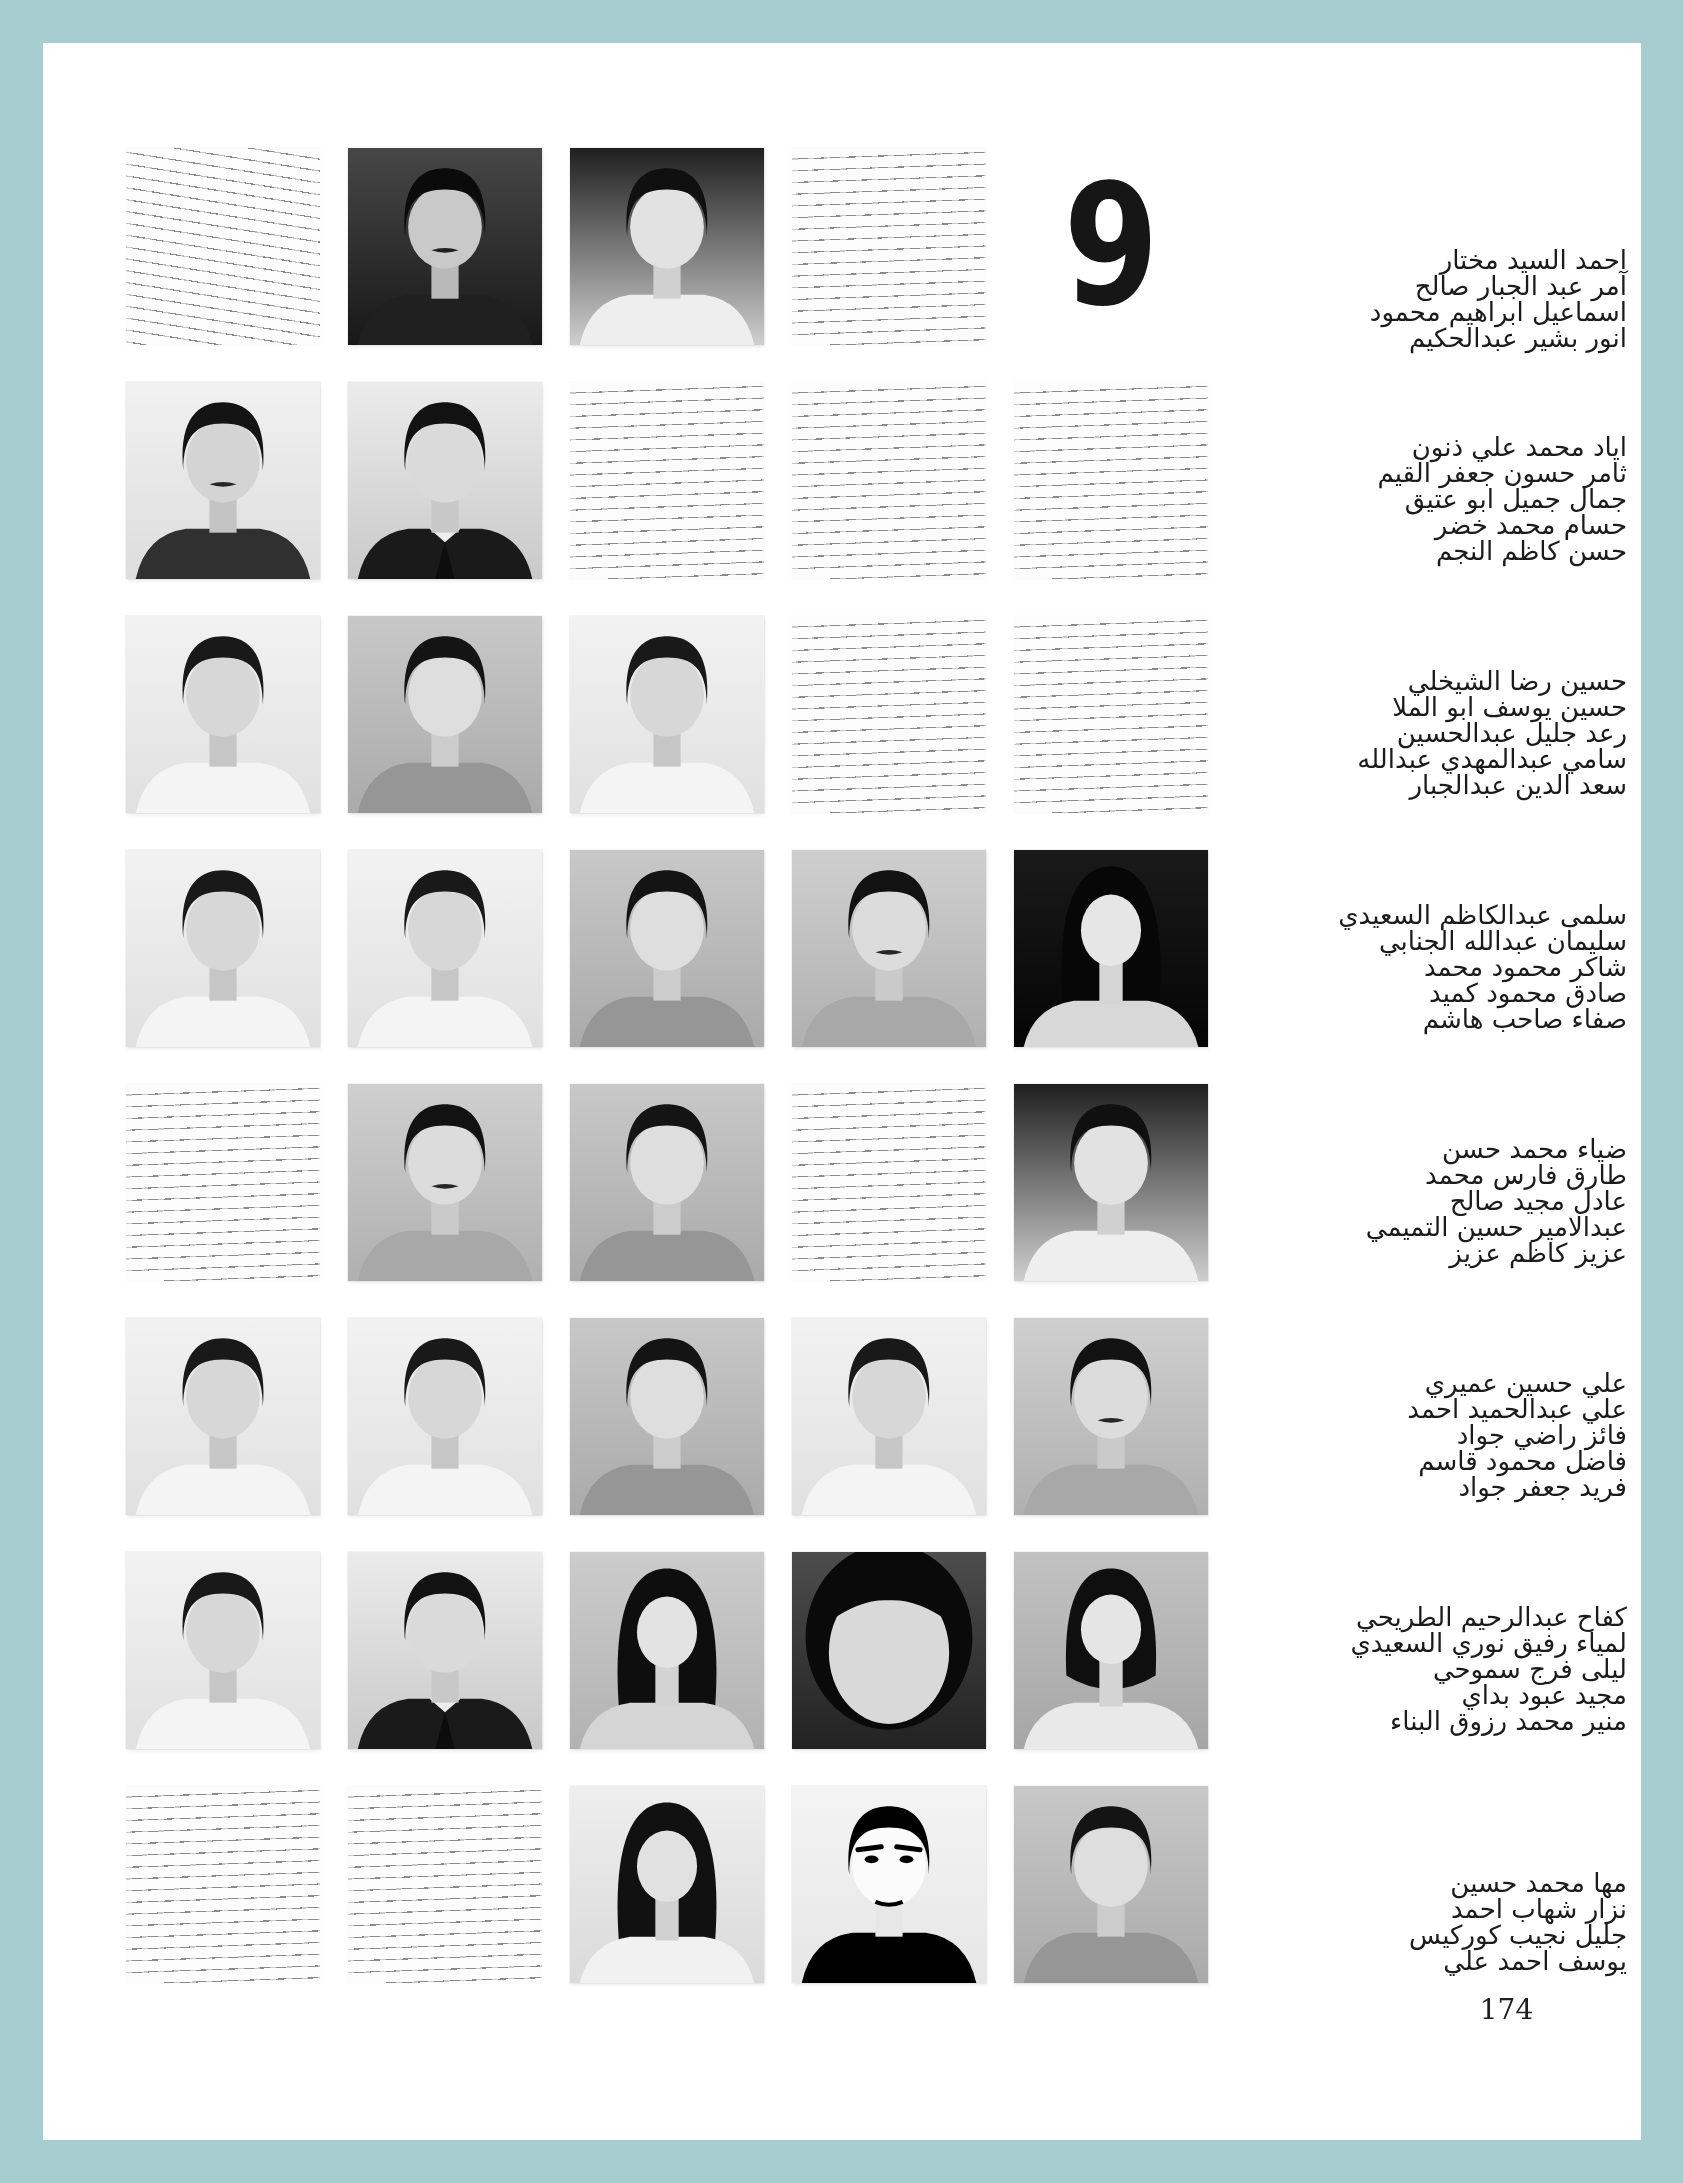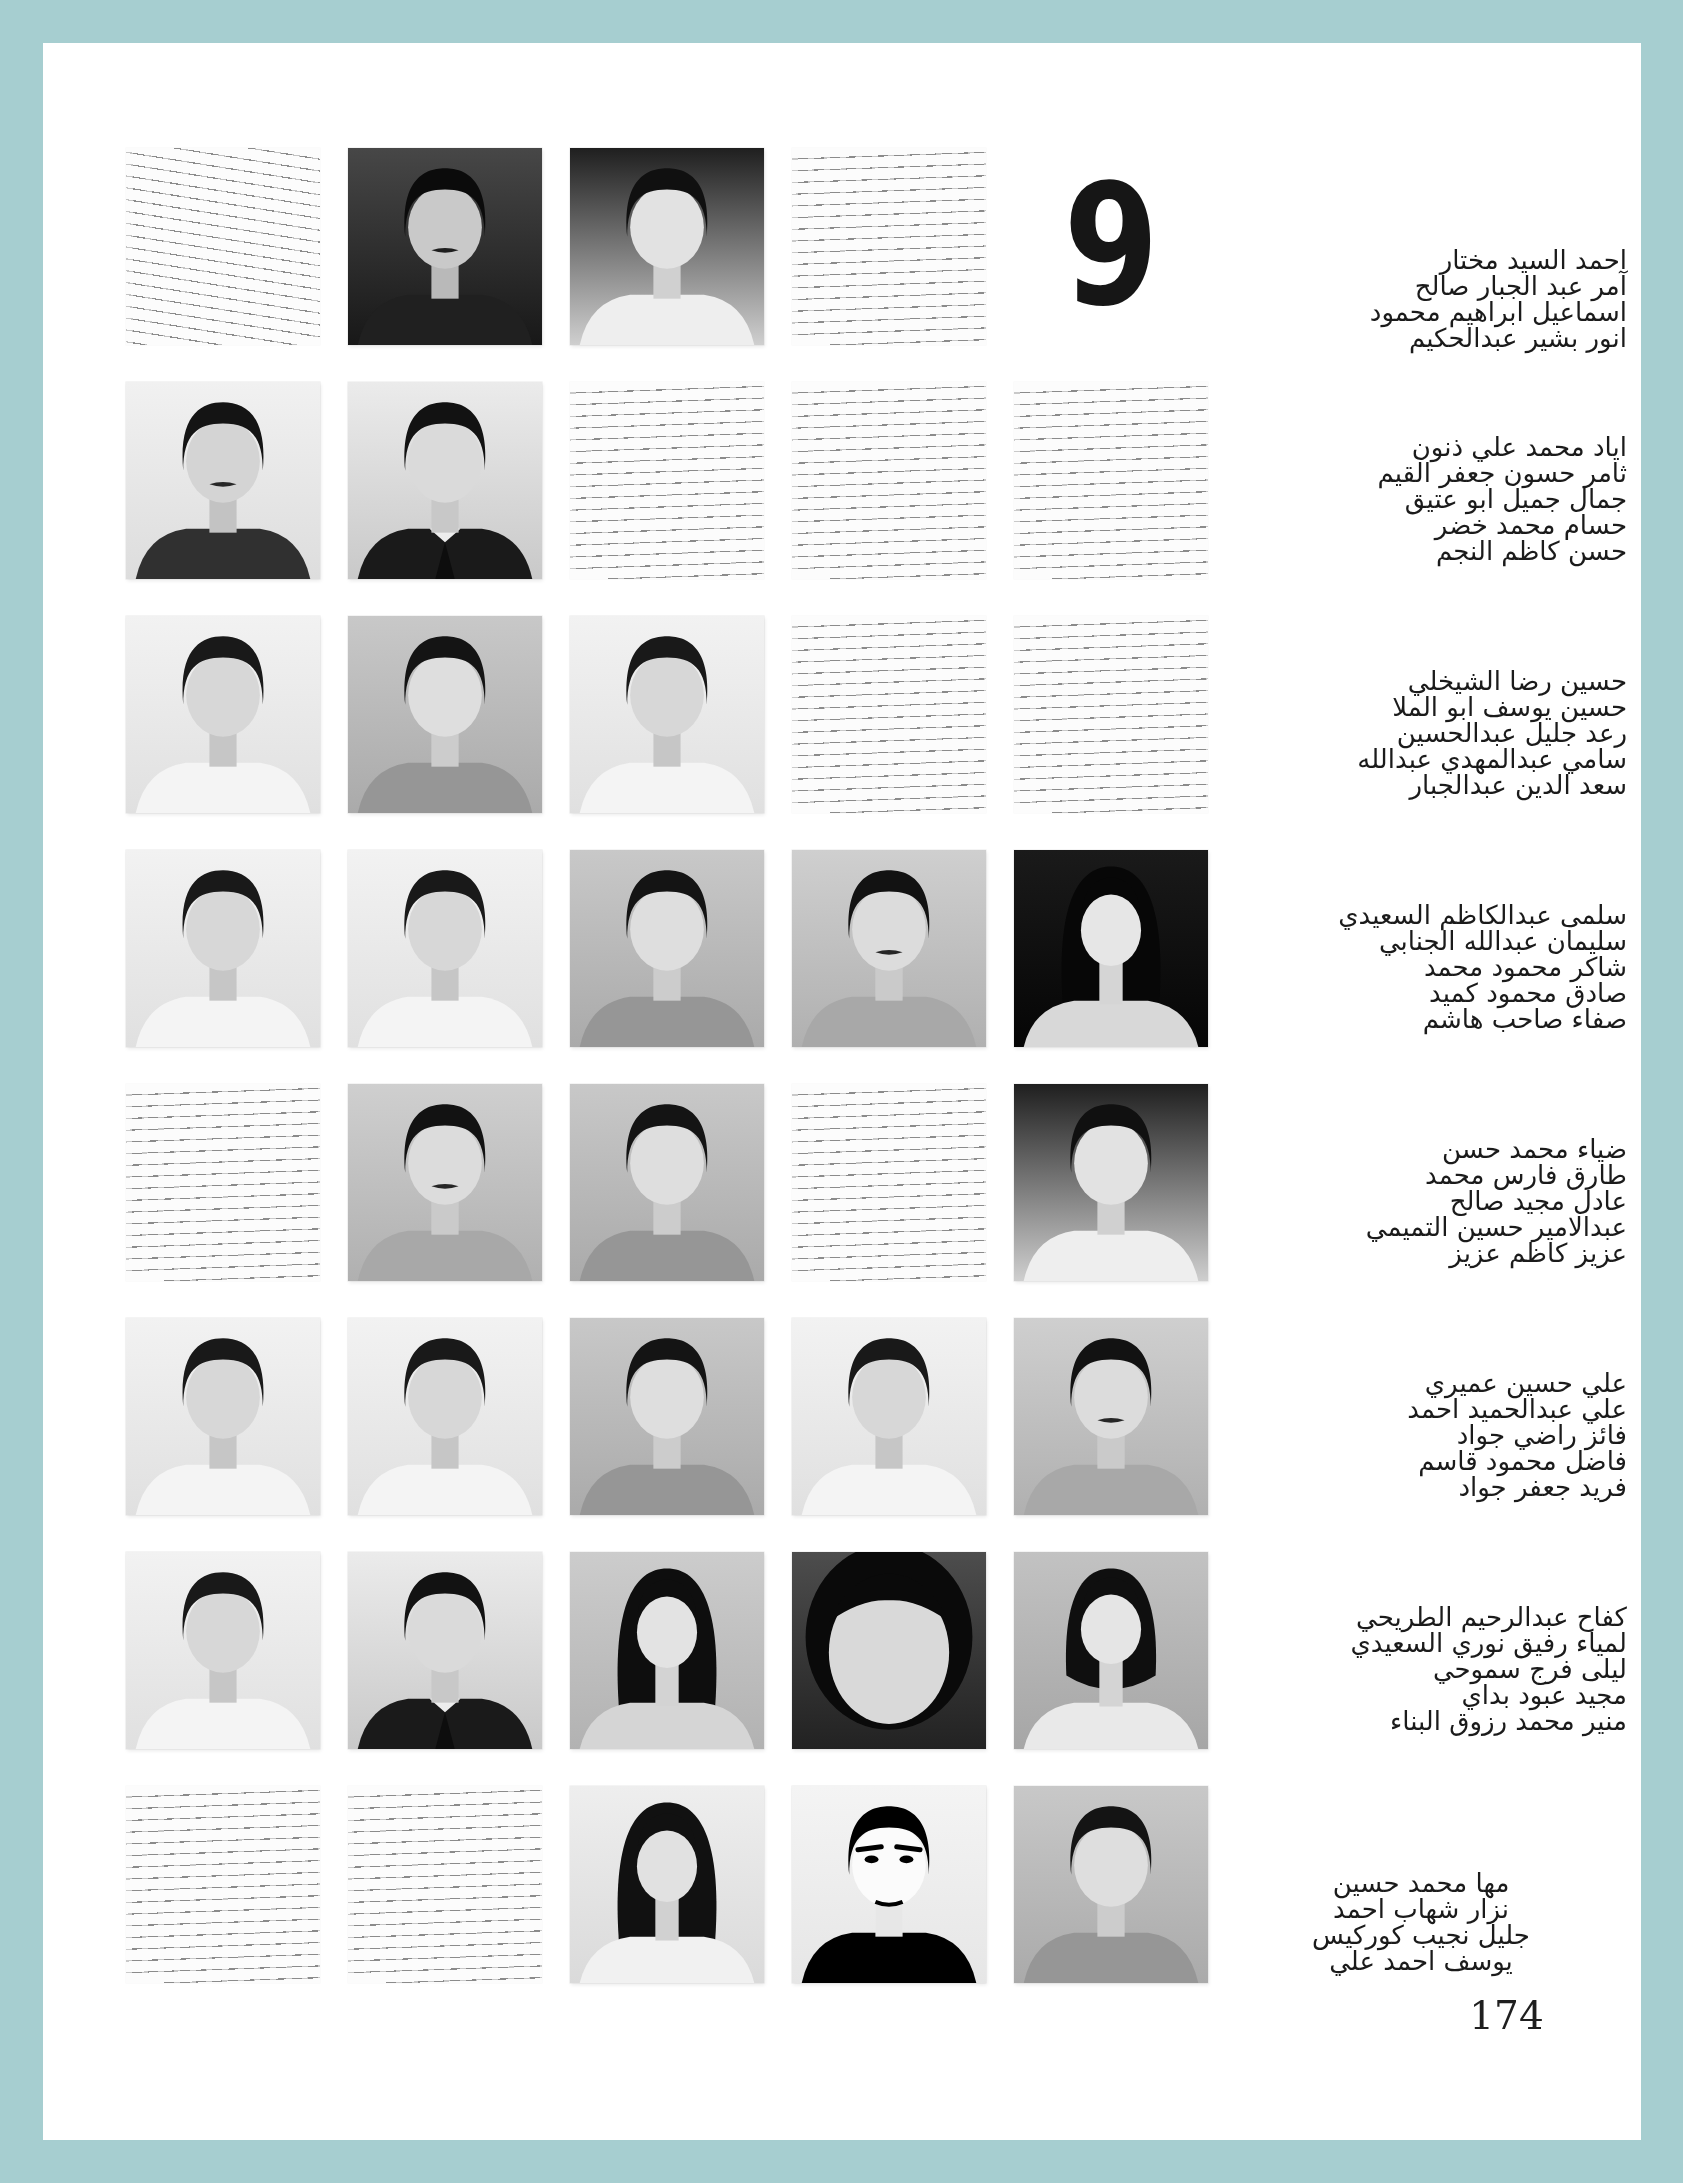--- a/index.html
+++ b/index.html
@@ -32,29 +32,29 @@
   .number-cell{display:flex;align-items:center;justify-content:center;}
   .nine{
     font-family:"DejaVu Sans",sans-serif;font-weight:bold;font-size:167px;line-height:1;
     color:#161616;transform:scaleX(0.82);letter-spacing:0;
   }
 
   
   .names-column{position:absolute;left:1172px;top:105px;width:412px;direction:rtl;}
   .name-block{height:234px;display:flex;flex-direction:column;justify-content:center;}
   .name-block:first-child{transform:translateY(34px);}
-  .name-block:last-child{transform:translateY(18.5px);align-items:center;}
+  .name-block:last-child{transform:translateY(18.5px);}
   .name-line{
     font-family:"DejaVu Sans",sans-serif;font-size:26px;line-height:1;color:#1b1b1b;
     text-align:right;white-space:nowrap;
   }
 
   .page-number{
     position:absolute;left:1402px;top:1950px;width:123px;text-align:center;
-    font-family:"DejaVu Serif",serif;font-size:39px;color:#1f1f1f;
+    font-family:"DejaVu Serif",serif;font-size:28px;color:#1f1f1f;
   }
 </style>
 </head>
 <body>
 
 <div class="frame" style="background: rgb(166, 206, 208);">
   <div class="paper" style="background: rgb(255, 255, 255);">
     <div class="photo-grid">
         <div class="grid-row">
           <div class="cell stripes diag"></div>

